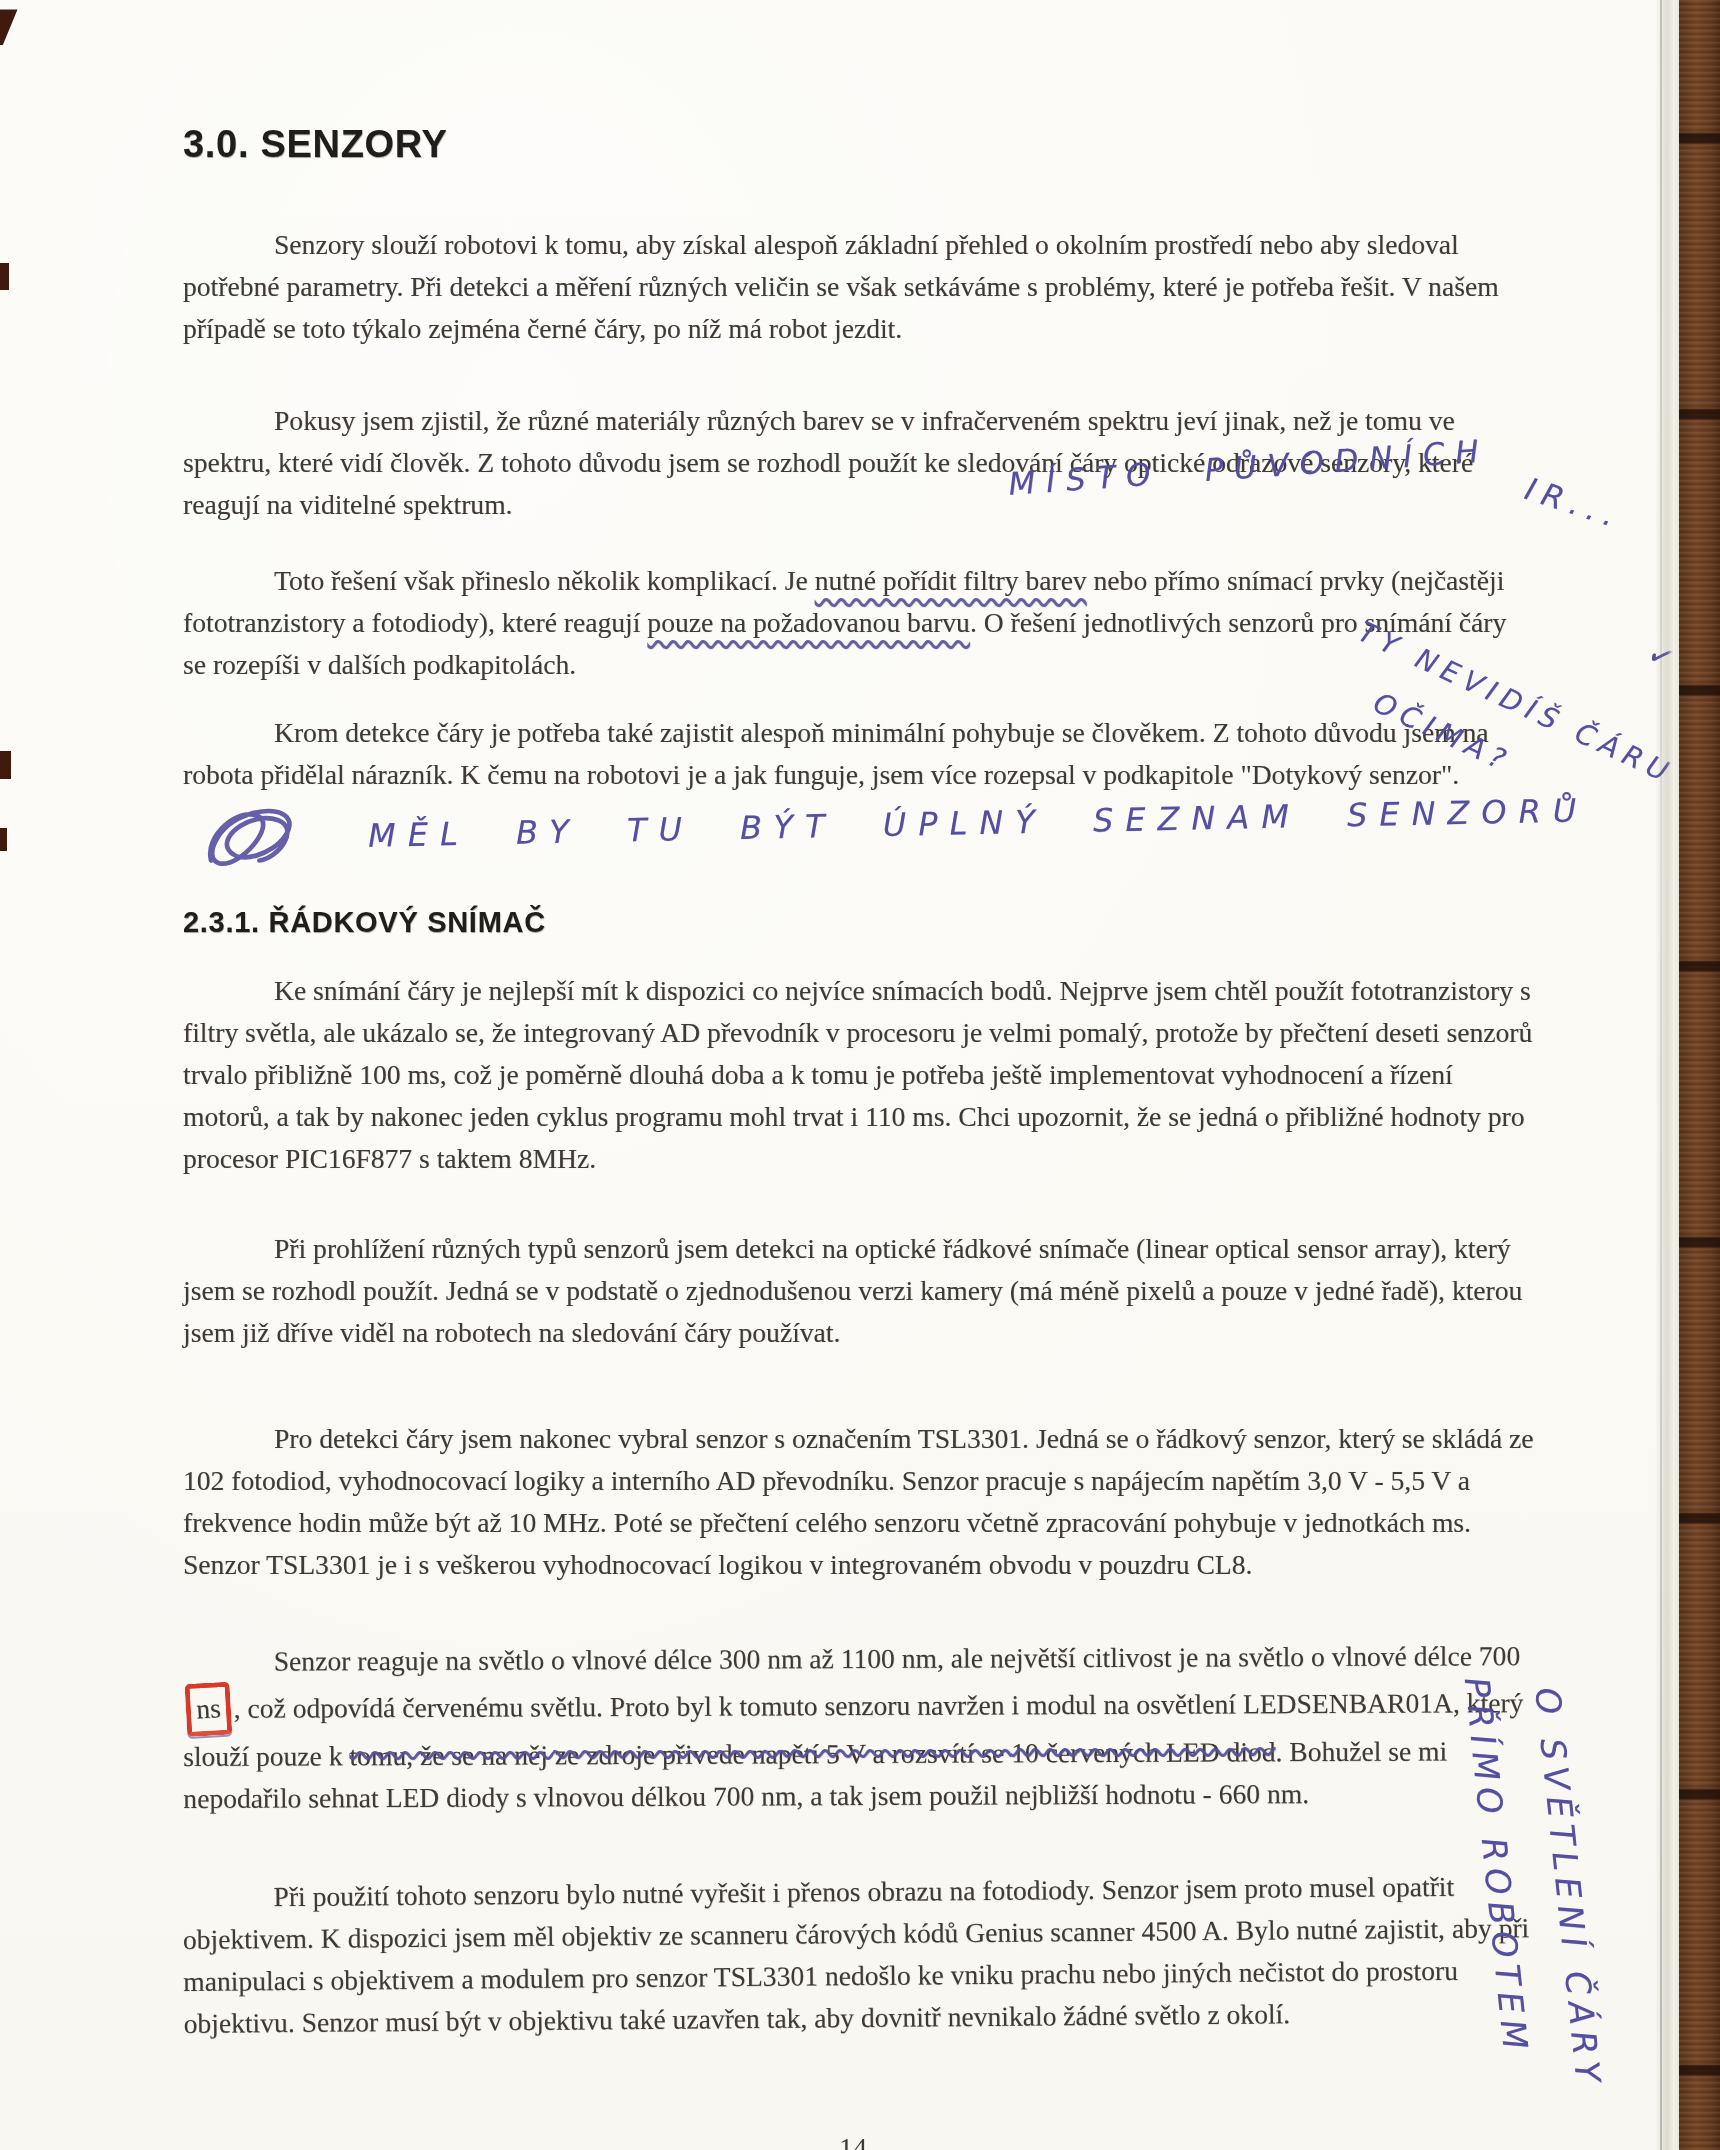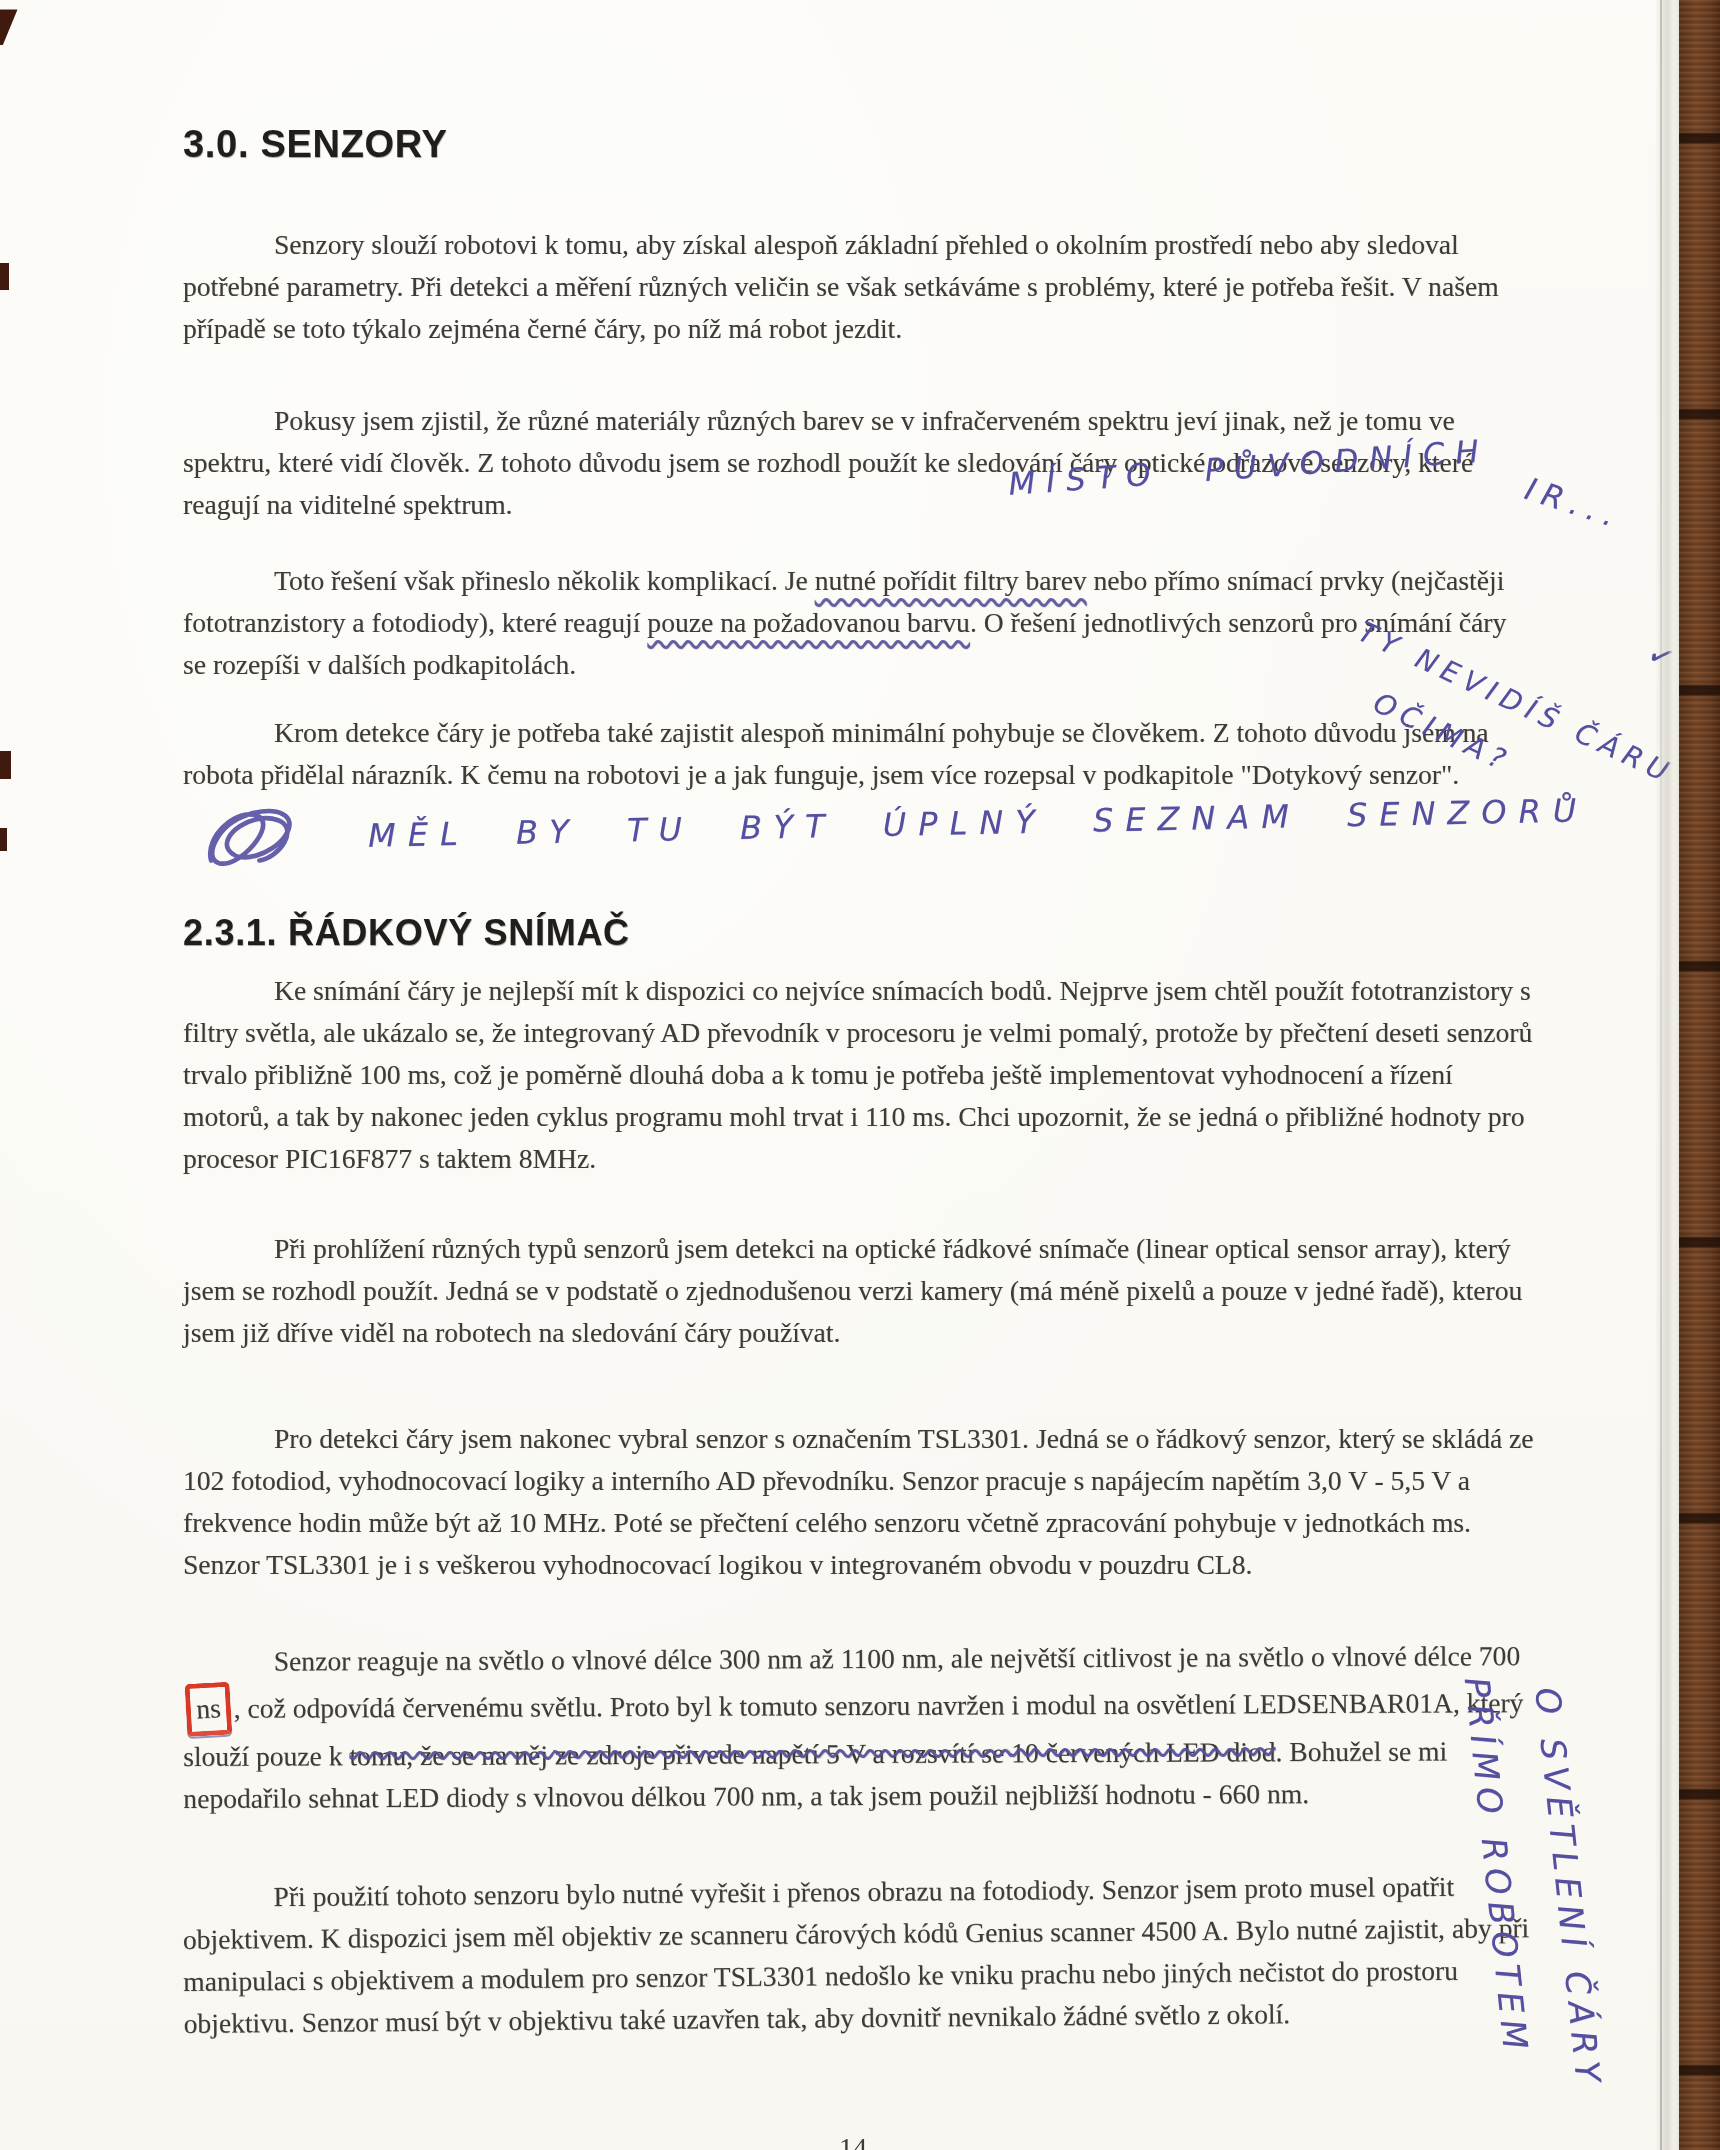--- a/index.html
+++ b/index.html
@@ -6,21 +6,21 @@
   #screen{position:relative;width:1721px;height:2151px;overflow:hidden;
     background:
       radial-gradient(ellipse at 30% 20%, rgba(255,255,255,0.5), rgba(0,0,0,0) 60%),
       linear-gradient(180deg,#fbfaf6 0%,#faf9f4 55%,#f8f7f2 100%);
     font-family:"Liberation Serif", serif;}
   .body-text{position:absolute;left:183px;width:1351px;font-size:27.6px;line-height:42px;
     color:#3f3a35;text-indent:91px;text-shadow:0.4px 0.4px 0.7px rgba(70,58,45,0.35);}
   .heading{position:absolute;left:183px;font-family:"Liberation Sans", sans-serif;
     font-weight:bold;color:#201d1a;letter-spacing:0.7px;text-shadow:0.5px 0.5px 0.7px rgba(40,35,30,0.4);}
   #doc-title{top:98px;font-size:38px;}
-  #sec-title{top:882px;font-size:36px;}
+  #sec-title{top:882px;font-size:29px;}
   .u-wavy{text-decoration-line:underline;text-decoration-style:wavy;
     text-decoration-color:rgba(84,79,160,0.85);text-decoration-thickness:2.7px;text-underline-offset:8px;}
   .strike{text-decoration-line:line-through;text-decoration-style:wavy;
     text-decoration-color:rgba(84,79,160,0.9);text-decoration-thickness:2.7px;}
   .italic{}
   .red-box{display:inline-block;text-indent:0;border:5.4px solid #d93a28;border-radius:5.4px;
     padding:0 5.4px 1.3px 5.4px;margin:0 2.7px;transform:rotate(-3deg);
     border-bottom-color:rgba(217,58,40,0.9);box-shadow:0 2px 0 rgba(84,79,160,0.6);}
   .hand{position:absolute;font-family:"DejaVu Sans", sans-serif;font-style:italic;
     color:#544fa0;white-space:nowrap;text-shadow:0.3px 0.3px 0 rgba(84,79,160,0.4);}

